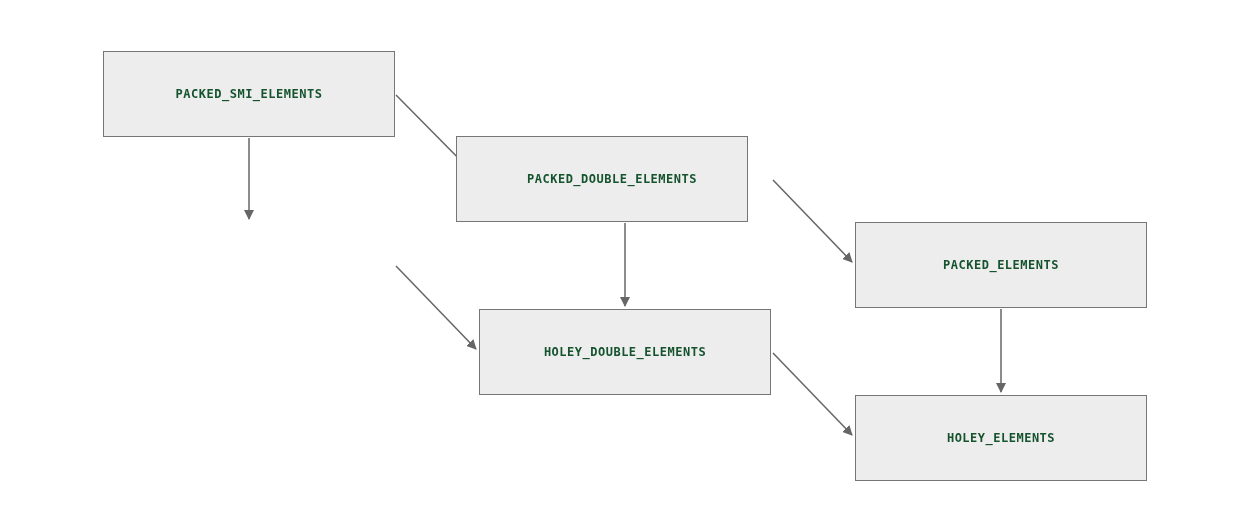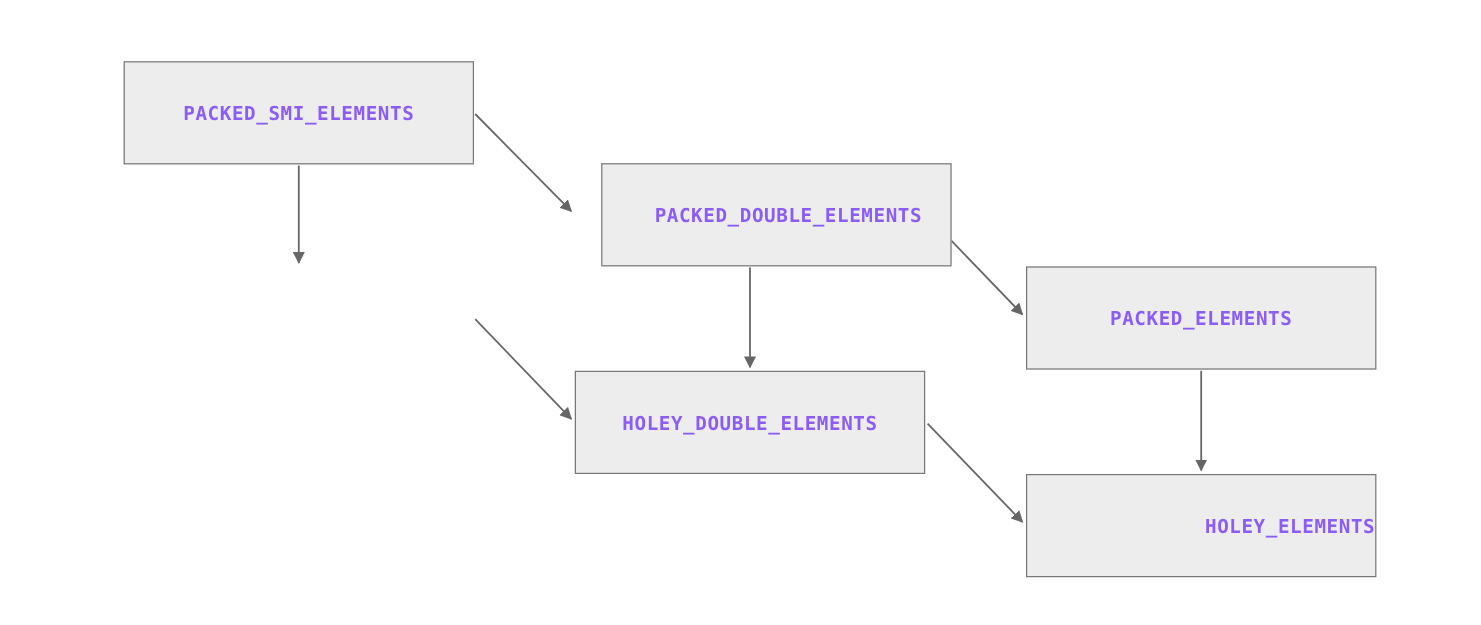--- a/index.html
+++ b/index.html
@@ -28,32 +28,32 @@
     width: 292px;
     height: 86px;
     background: #ededed;
     border: 1.5px solid #767676;
     box-sizing: border-box;
     display: flex;
     align-items: center;
     justify-content: center;
   }
   .node .label {
-    font-size: 16px;
+    font-size: 12px;
     font-weight: bold;
     letter-spacing: 0.5px;
-    color: #8b5cf6;
+    color: #14532d;
     white-space: nowrap;
   }
   .node-packed-smi      { left: 103px; top: 51px;  }
-  .node-packed-double   { left: 501px; top: 136px; padding-left: 20px; }
+  .node-packed-double   { left: 456px; top: 136px; padding-left: 20px; }
   .node-holey-smi       { left: 103px; top: 222px; }
   .node-packed-elements { left: 855px; top: 222px; }
   .node-holey-double    { left: 479px; top: 309px; align-items: center; }
-  .node-holey-elements  { left: 855px; top: 395px; justify-content: flex-end; }
+  .node-holey-elements  { left: 855px; top: 395px; }
 </style>
 </head>
 <body>
 
 <div class="canvas">
 
   <svg class="edges-layer" width="1234" height="521" viewBox="0 0 1234 521" xmlns="http://www.w3.org/2000/svg">
     <defs>
       <marker id="arrowhead" markerUnits="userSpaceOnUse" markerWidth="10" markerHeight="10" refX="9" refY="5" orient="auto">
         <path d="M0,0 L10,5 L0,10 z" fill="#666666"></path>

